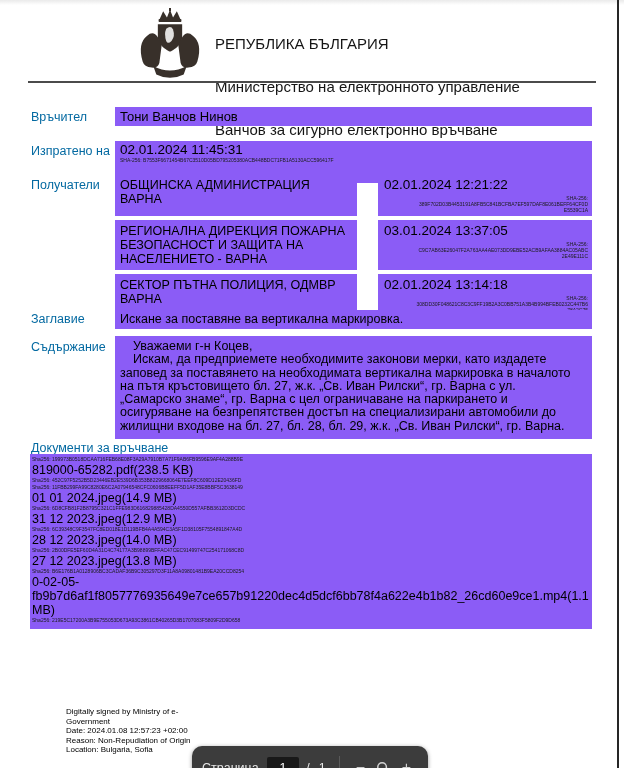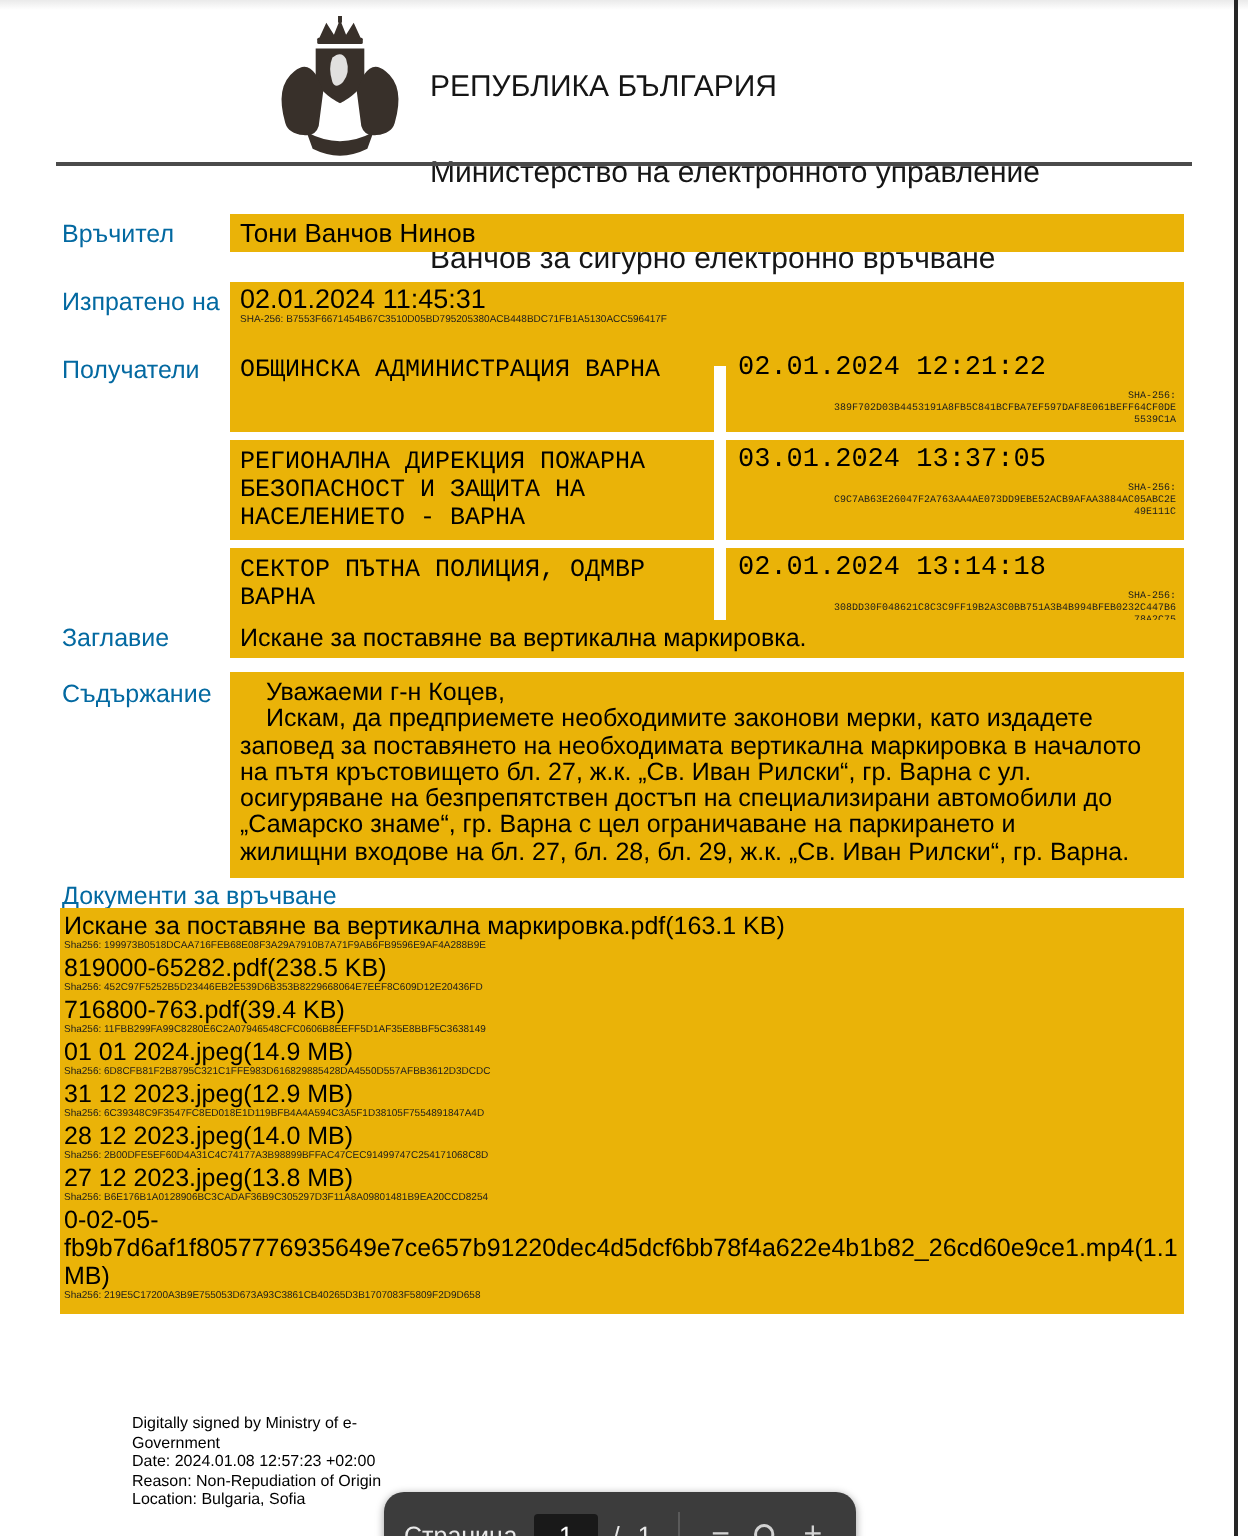--- a/index.html
+++ b/index.html
@@ -9,30 +9,30 @@
   .win-edge { position:absolute; top:0; bottom:0; left:617px; width:2px; background:#262626; }
 
   
   .emblem { position:absolute; left:132px; top:8px; width:76px; height:72px; }
   .header-text { position:absolute; left:215px; top:12px; }
   .header-text div { font-size:15px; line-height:23px; color:#151515; white-space:nowrap;margin-top:20px; }
   .header-rule { position:absolute; left:28px; top:81px; width:568px; height:2px; background:#4b4b4b; }
 
   
   .lbl { position:absolute; left:31px; font-size:12.5px; color:#0369a1; white-space:nowrap; }
-  .hl { background:#eab308; }
+  .hl { background:#8b5cf6; }
   .box { position:absolute; left:115px; width:477px; box-sizing:border-box; }
 
   .val-sender { top:107px; height:19px; font-size:13px; padding:2px 0 0 5px; }
   .val-sent  { top:141px; height:42px; padding:1px 0 0 5px; }
   .dt-big { font-size:13.5px; }
   .sha-tiny { font-size:5px; line-height:6px; color:#1c1c1c; letter-spacing:0; }
 
   .recips { top:174px; display:flex; flex-direction:column; gap:4px; background:transparent; }
-  .recip-row { display:flex; gap:6px;font-family:Liberation Mono, monospace; }
+  .recip-row { display:flex; gap:21px; }
   .recip-name { width:242px; font-size:12.5px; line-height:14px; padding:4px 2px 4px 5px; box-sizing:border-box; }
   .recip-right { flex:1; padding:3px 4px 3px 6px; box-sizing:border-box; }
   .recip-sha { margin-left:auto; width:172px; text-align:right; margin-top:3px; }
   .recip-sha .hash { word-break:break-all; }
 
   .val-title { top:310px; height:19px; font-size:12.5px; padding:2px 0 0 5px; }
   .val-content { top:336px; padding:4px 2px 6px 5px; }
   .val-content p { margin:0; font-size:12.5px; line-height:13.3px; }
   .val-content p.ind { text-indent:13px; }
 
@@ -135,42 +135,40 @@
   <div class="box hl val-content">
 
       <p class="content-line ind">Уважаеми г-н Коцев,</p>
 
       <p class="content-line ind">Искам, да предприемете необходимите законови мерки, като издадете</p>
 
       <p class="content-line">заповед за поставянето на необходимата вертикална маркировка в началото</p>
 
       <p class="content-line">на пътя кръстовището бл. 27, ж.к. „Св. Иван Рилски“, гр. Варна с ул.</p>
 
+      <p class="content-line">„Самарско знаме“, гр. Варна с цел ограничаване на паркирането и</p>
+
       <p class="content-line">осигуряване на безпрепятствен достъп на специализирани автомобили до</p>
-
-      <p class="content-line">„Самарско знаме“, гр. Варна с цел ограничаване на паркирането и</p>
 
       <p class="content-line">жилищни входове на бл. 27, бл. 28, бл. 29, ж.к. „Св. Иван Рилски“, гр. Варна.</p>
     </div>
 
   <div class="lbl docs-label">Документи за връчване</div>
   <div class="docs hl">
 
       <div>
-        <p class="doc-name">Искане за поставяне ва вертикална маркировка.pdf(163.1 KB)</p>
         <p class="doc-sha sha-tiny">Sha256: 199973B0518DCAA716FEB68E08F3A29A7910B7A71F9AB6FB9596E9AF4A288B9E</p>
       </div>
 
       <div>
         <p class="doc-name">819000-65282.pdf(238.5 KB)</p>
         <p class="doc-sha sha-tiny">Sha256: 452C97F5252B5D23446EB2E539D6B353B8229668064E7EEF8C609D12E20436FD</p>
       </div>
 
       <div>
-        <p class="doc-name">716800-763.pdf(39.4 KB)</p>
         <p class="doc-sha sha-tiny">Sha256: 11FBB299FA99C8280E6C2A07946548CFC0606B8EEFF5D1AF35E8BBF5C3638149</p>
       </div>
 
       <div>
         <p class="doc-name">01 01 2024.jpeg(14.9 MB)</p>
         <p class="doc-sha sha-tiny">Sha256: 6D8CFB81F2B8795C321C1FFE983D616829885428DA4550D557AFBB3612D3DCDC</p>
       </div>
 
       <div>
         <p class="doc-name">31 12 2023.jpeg(12.9 MB)</p>

